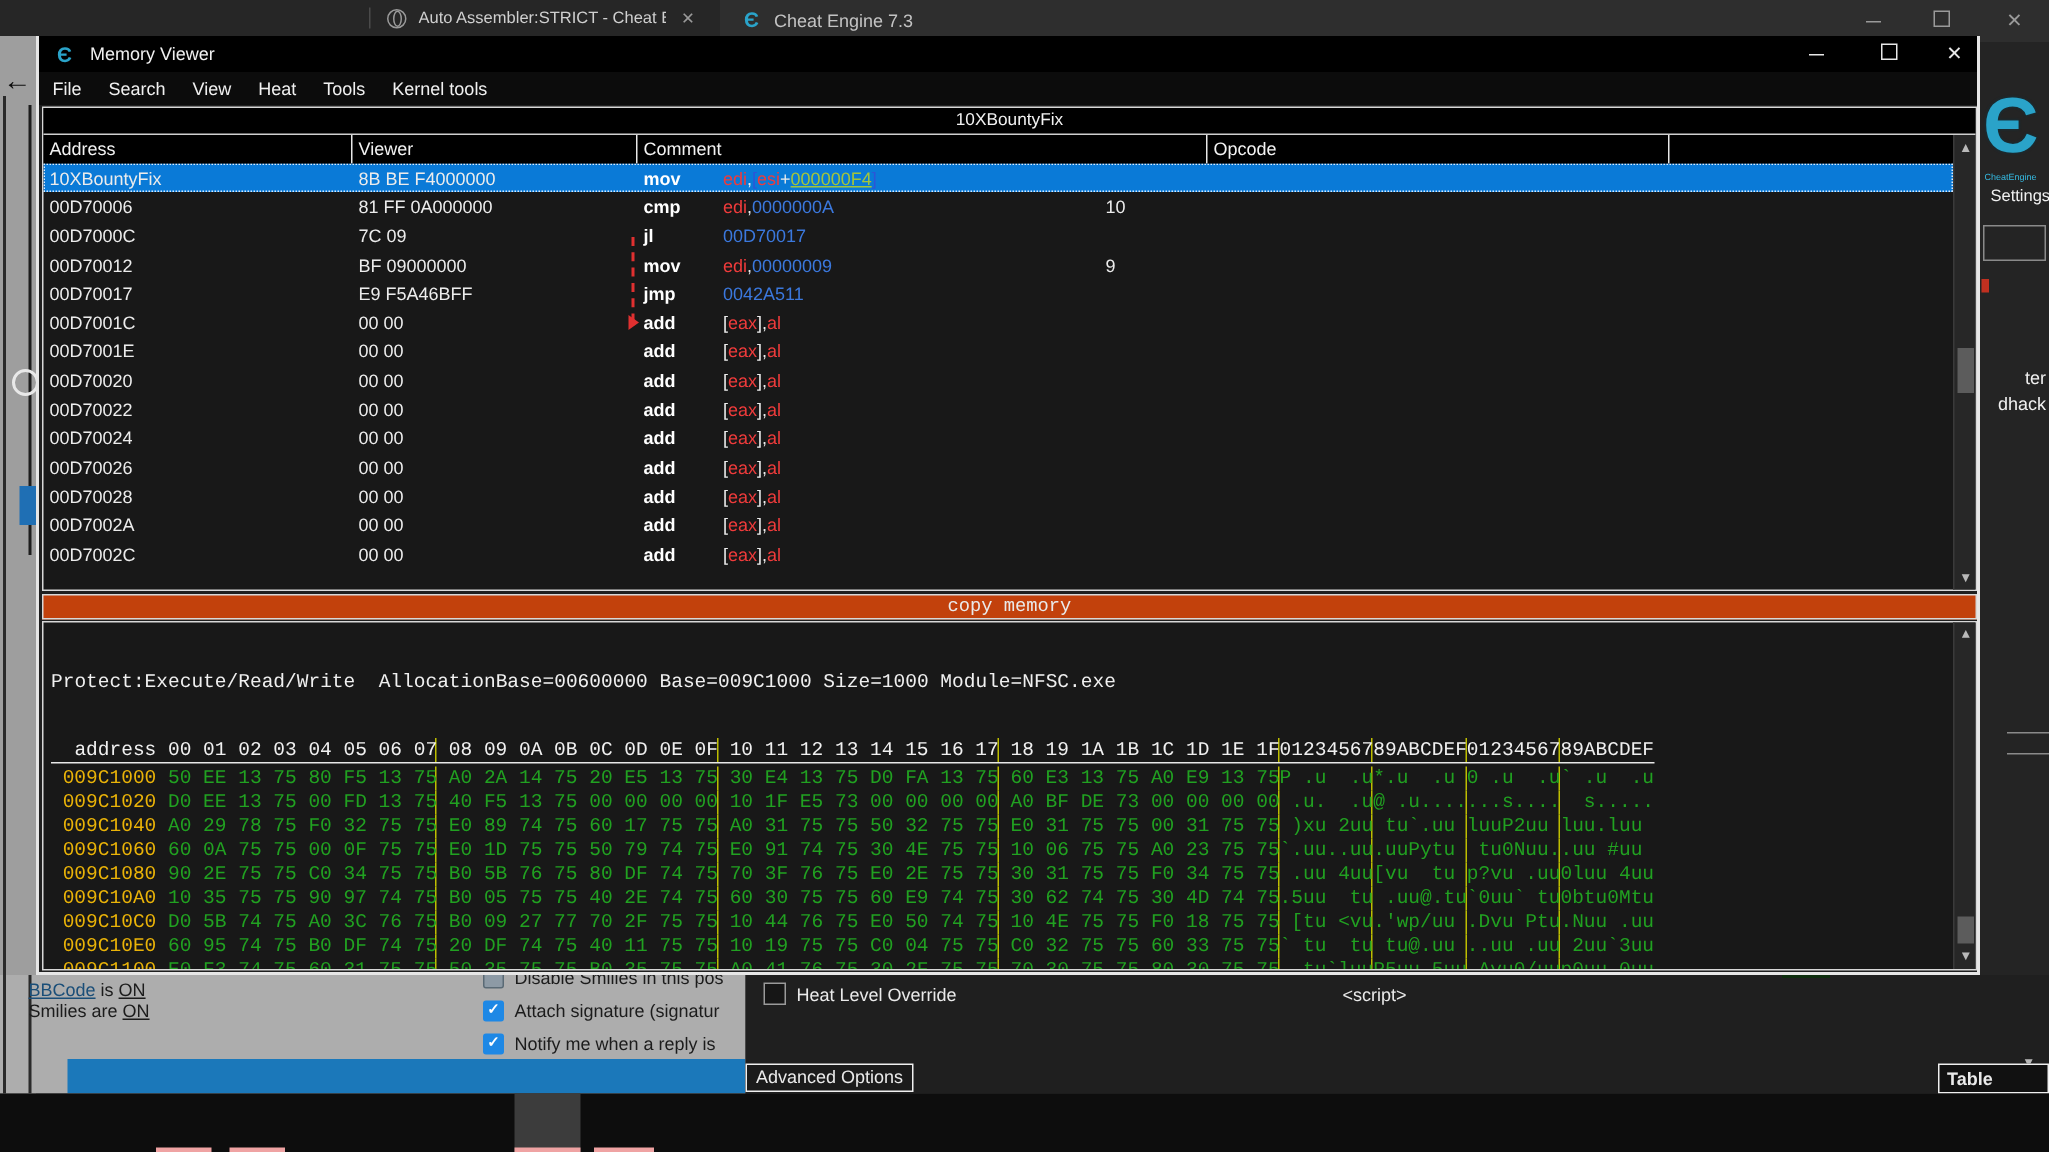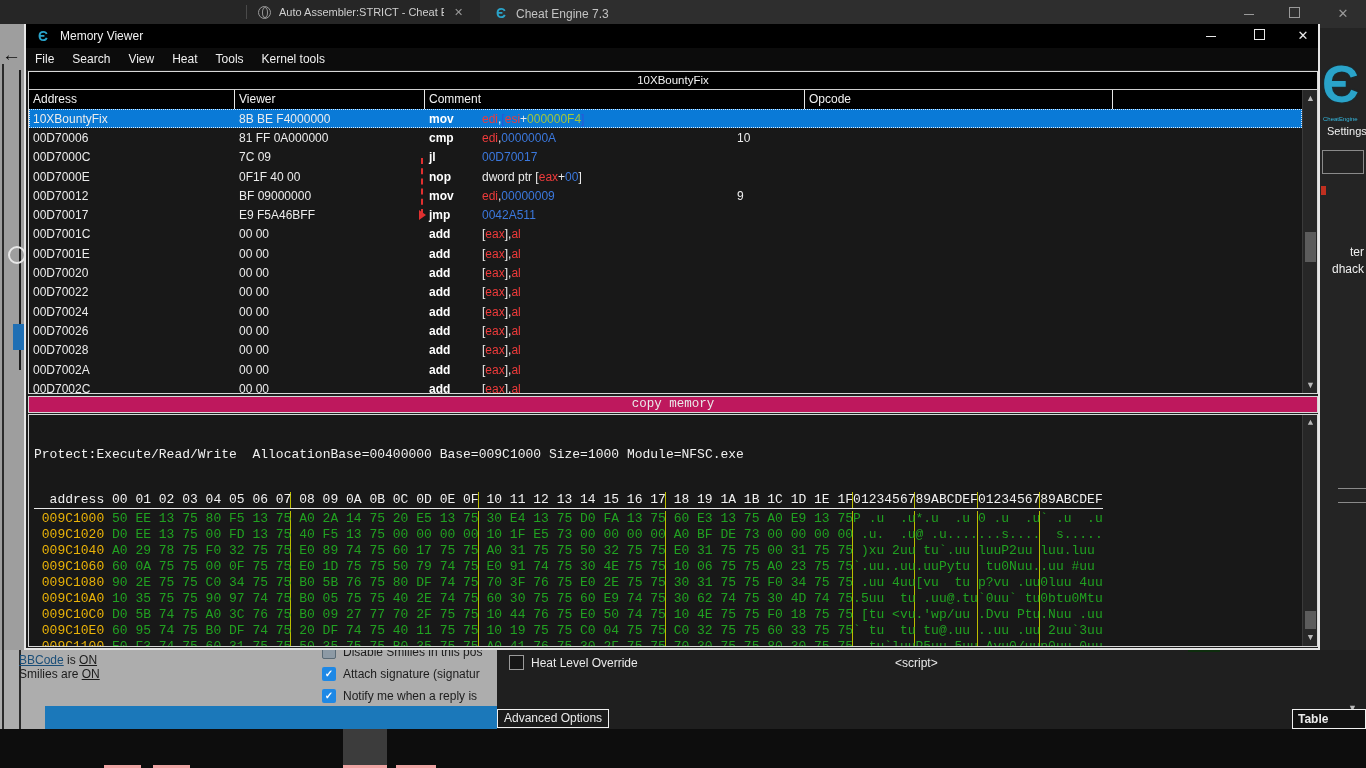--- a/index.html
+++ b/index.html
@@ -47,33 +47,33 @@
      color:#f2f2f2;font-size:11.5px;text-align:center;line-height:17px;}
   .d-header{position:absolute;left:0;top:18px;right:15px;height:19px;background:#000;display:flex;color:#f2f2f2;font-size:12px;}
   .d-header .hc{border-right:1px solid #e8e8e8;box-sizing:border-box;padding:2px 0 0 4px;height:19px;}
   .hc-addr{width:206px;}.hc-bytes{width:190px;}.hc-op{width:308px;}.hc-com{width:380px;}.hc-x{flex:1;border-right:none !important;}
   .d-rows{position:absolute;left:0;top:37px;right:15px;bottom:0;overflow:hidden;}
   .drow{height:19.3px;display:flex;align-items:center;color:#ececec;font-size:12px;position:relative;}
   .drow.sel{background:#0a7ad7;outline:1px dotted #d9ecff;outline-offset:-1px;}
   .dc{box-sizing:border-box;padding-left:4px;white-space:pre;overflow:hidden;}
   .dc-addr{width:206px;}.dc-bytes{width:190px;}.dc-op{width:308px;position:relative;}.dc-com{flex:1;}
   .mn{display:inline-block;width:53px;font-weight:bold;color:#fff;}
-  .t-r{color:#ef3b3b;}.t-b{color:#3b78dd;}.t-g{color:#a3c53a;}.t-w{color:#ececec;}
+  .t-r{color:#ef3b3b;}.t-b{color:#3b78dd;}.t-g{color:#a3c53a;text-decoration:underline;}.t-w{color:#ececec;}
   .drow.sel .t-b{color:#2c55d8;}
   .jumpline{position:absolute;left:392px;top:86px;height:57px;border-left:2px dashed #e03030;}
   .jumparrow{position:absolute;left:390px;top:138px;width:0;height:0;
      border-left:7px solid #e03030;border-top:5px solid transparent;border-bottom:5px solid transparent;}
   
   .sbar{position:absolute;right:0;width:15px;background:#272727;border-left:1px solid #3a3a3a;box-sizing:border-box;}
   .sb-d{top:18px;bottom:0;}
   .sb-h{top:0;bottom:0;}
   .sarrow{position:absolute;left:0;width:15px;height:16px;color:#b9b9b9;font-size:9px;text-align:center;line-height:16px;}
   .sthumb{position:absolute;left:2px;width:11px;background:#5c5c5c;}
   
-  .copy-bar{position:absolute;left:2px;top:372px;width:1290px;height:17px;background:#be185d;border:1px solid #d8d8d8;
+  .copy-bar{position:absolute;left:2px;top:372px;width:1290px;height:17px;background:#c2410c;border:1px solid #d8d8d8;
      box-sizing:border-box;color:#eaeaea;font-family:"Liberation Mono",monospace;font-size:12.5px;text-align:center;line-height:15px;}
   
   .panel-hex{left:2px;top:390px;width:1290px;height:233px;font-family:"Liberation Mono",monospace;font-size:13px;}
   .hx-wrap{position:absolute;left:5px;top:2px;right:16px;bottom:0;overflow:hidden;white-space:pre;}
   .hx-info{color:#f0f0f0;height:15px;line-height:15px;}
   .hxrow{height:16px;line-height:16px;width:max-content;color:#21a121;text-align:right;}
   .hxhead{color:#f0f0f0;border-bottom:1px solid #e8e8e8;margin-bottom:2px;}
   .hx-addr{display:inline-block;width:9ch;color:#eab308;}
   .hxhead .hx-addr{color:#f0f0f0;}
   .hx-g{display:inline-block;width:24ch;background:linear-gradient(#bdbd00,#bdbd00) right/1px 100% no-repeat;}
@@ -233,26 +233,20 @@
             <span class="dc dc-op"><span class="mn">cmp</span><span class="ops"><span class="t-r">edi</span><span class="t-w">,</span><span class="t-b">0000000A</span></span></span>
             <span class="dc dc-com">10</span>
           </div>
           <div class="drow">
             <span class="dc dc-addr">00D7000C</span>
             <span class="dc dc-bytes">7C 09</span>
             <span class="dc dc-op"><span class="mn">jl</span><span class="ops"><span class="t-b">00D70017</span></span></span>
             <span class="dc dc-com"></span>
           </div>
           <div class="drow">
-            <span class="dc dc-addr">00D7000E</span>
-            <span class="dc dc-bytes">0F1F 40 00</span>
-            <span class="dc dc-op"><span class="mn">nop</span><span class="ops"><span class="t-w">dword ptr [</span><span class="t-r">eax</span><span class="t-w">+</span><span class="t-b">00</span><span class="t-w">]</span></span></span>
-            <span class="dc dc-com"></span>
-          </div>
-          <div class="drow">
             <span class="dc dc-addr">00D70012</span>
             <span class="dc dc-bytes">BF 09000000</span>
             <span class="dc dc-op"><span class="mn">mov</span><span class="ops"><span class="t-r">edi</span><span class="t-w">,</span><span class="t-b">00000009</span></span></span>
             <span class="dc dc-com">9</span>
           </div>
           <div class="drow">
             <span class="dc dc-addr">00D70017</span>
             <span class="dc dc-bytes">E9 F5A46BFF</span>
             <span class="dc dc-op"><span class="mn">jmp</span><span class="ops"><span class="t-b">0042A511</span></span></span>
             <span class="dc dc-com"></span>
@@ -318,21 +312,21 @@
         <span class="sarrow" style="top:0;">▲</span>
         <span class="sarrow" style="bottom:0;">▼</span>
         <span class="sthumb" style="top:142px;height:30px;"></span>
       </div>
     </div>
 
     <div class="copy-bar">copy memory</div>
 
     <div class="panel panel-hex">
       <div class="hx-wrap">
-        <div class="hx-info">Protect:Execute/Read/Write  AllocationBase=00400000 Base=009C1000 Size=1000 Module=NFSC.exe</div>
+        <div class="hx-info">Protect:Execute/Read/Write  AllocationBase=00600000 Base=009C1000 Size=1000 Module=NFSC.exe</div>
         <div id="hex-rows"><div class="hxrow hxhead"><span class="hx-addr">address</span><span class="hx-g">00 01 02 03 04 05 06 07</span><span class="hx-g">08 09 0A 0B 0C 0D 0E 0F</span><span class="hx-g">10 11 12 13 14 15 16 17</span><span class="hx-g">18 19 1A 1B 1C 1D 1E 1F</span><span class="hx-a sep">01234567</span><span class="hx-a sep">89ABCDEF</span><span class="hx-a sep">01234567</span><span class="hx-a">89ABCDEF</span></div><div class="hxrow"><span class="hx-addr">009C1000</span><span class="hx-g">50 EE 13 75 80 F5 13 75</span><span class="hx-g">A0 2A 14 75 20 E5 13 75</span><span class="hx-g">30 E4 13 75 D0 FA 13 75</span><span class="hx-g">60 E3 13 75 A0 E9 13 75</span><span class="hx-a sep">P .u  .u</span><span class="hx-a sep">*.u  .u </span><span class="hx-a sep">0 .u  .u</span><span class="hx-a">` .u  .u</span></div><div class="hxrow"><span class="hx-addr">009C1020</span><span class="hx-g">D0 EE 13 75 00 FD 13 75</span><span class="hx-g">40 F5 13 75 00 00 00 00</span><span class="hx-g">10 1F E5 73 00 00 00 00</span><span class="hx-g">A0 BF DE 73 00 00 00 00</span><span class="hx-a sep"> .u.  .u</span><span class="hx-a sep">@ .u....</span><span class="hx-a sep">...s....</span><span class="hx-a">  s.....</span></div><div class="hxrow"><span class="hx-addr">009C1040</span><span class="hx-g">A0 29 78 75 F0 32 75 75</span><span class="hx-g">E0 89 74 75 60 17 75 75</span><span class="hx-g">A0 31 75 75 50 32 75 75</span><span class="hx-g">E0 31 75 75 00 31 75 75</span><span class="hx-a sep"> )xu 2uu</span><span class="hx-a sep"> tu`.uu </span><span class="hx-a sep">luuP2uu </span><span class="hx-a">luu.luu </span></div><div class="hxrow"><span class="hx-addr">009C1060</span><span class="hx-g">60 0A 75 75 00 0F 75 75</span><span class="hx-g">E0 1D 75 75 50 79 74 75</span><span class="hx-g">E0 91 74 75 30 4E 75 75</span><span class="hx-g">10 06 75 75 A0 23 75 75</span><span class="hx-a sep">`.uu..uu</span><span class="hx-a sep">.uuPytu </span><span class="hx-a sep"> tu0Nuu.</span><span class="hx-a">.uu #uu </span></div><div class="hxrow"><span class="hx-addr">009C1080</span><span class="hx-g">90 2E 75 75 C0 34 75 75</span><span class="hx-g">B0 5B 76 75 80 DF 74 75</span><span class="hx-g">70 3F 76 75 E0 2E 75 75</span><span class="hx-g">30 31 75 75 F0 34 75 75</span><span class="hx-a sep"> .uu 4uu</span><span class="hx-a sep">[vu  tu </span><span class="hx-a sep">p?vu .uu</span><span class="hx-a">0luu 4uu</span></div><div class="hxrow"><span class="hx-addr">009C10A0</span><span class="hx-g">10 35 75 75 90 97 74 75</span><span class="hx-g">B0 05 75 75 40 2E 74 75</span><span class="hx-g">60 30 75 75 60 E9 74 75</span><span class="hx-g">30 62 74 75 30 4D 74 75</span><span class="hx-a sep">.5uu  tu</span><span class="hx-a sep"> .uu@.tu</span><span class="hx-a sep">`0uu` tu</span><span class="hx-a">0btu0Mtu</span></div><div class="hxrow"><span class="hx-addr">009C10C0</span><span class="hx-g">D0 5B 74 75 A0 3C 76 75</span><span class="hx-g">B0 09 27 77 70 2F 75 75</span><span class="hx-g">10 44 76 75 E0 50 74 75</span><span class="hx-g">10 4E 75 75 F0 18 75 75</span><span class="hx-a sep"> [tu &lt;vu</span><span class="hx-a sep">.'wp/uu </span><span class="hx-a sep">.Dvu Ptu</span><span class="hx-a">.Nuu .uu</span></div><div class="hxrow"><span class="hx-addr">009C10E0</span><span class="hx-g">60 95 74 75 B0 DF 74 75</span><span class="hx-g">20 DF 74 75 40 11 75 75</span><span class="hx-g">10 19 75 75 C0 04 75 75</span><span class="hx-g">C0 32 75 75 60 33 75 75</span><span class="hx-a sep">` tu  tu</span><span class="hx-a sep"> tu@.uu </span><span class="hx-a sep">..uu .uu</span><span class="hx-a"> 2uu`3uu</span></div><div class="hxrow"><span class="hx-addr">009C1100</span><span class="hx-g">E0 F3 74 75 60 31 75 75</span><span class="hx-g">50 35 75 75 B0 35 75 75</span><span class="hx-g">A0 41 76 75 30 2F 75 75</span><span class="hx-g">70 30 75 75 80 30 75 75</span><span class="hx-a sep">  tu`luu</span><span class="hx-a sep">P5uu 5uu</span><span class="hx-a sep"> Avu0/uu</span><span class="hx-a">p0uu 0uu</span></div></div>
       </div>
       <div class="sbar sb-h">
         <span class="sarrow" style="top:0;">▲</span>
         <span class="sarrow" style="bottom:0;">▼</span>
         <span class="sthumb" style="bottom:17px;height:18px;"></span>
       </div>
     </div>
   </div>
 

